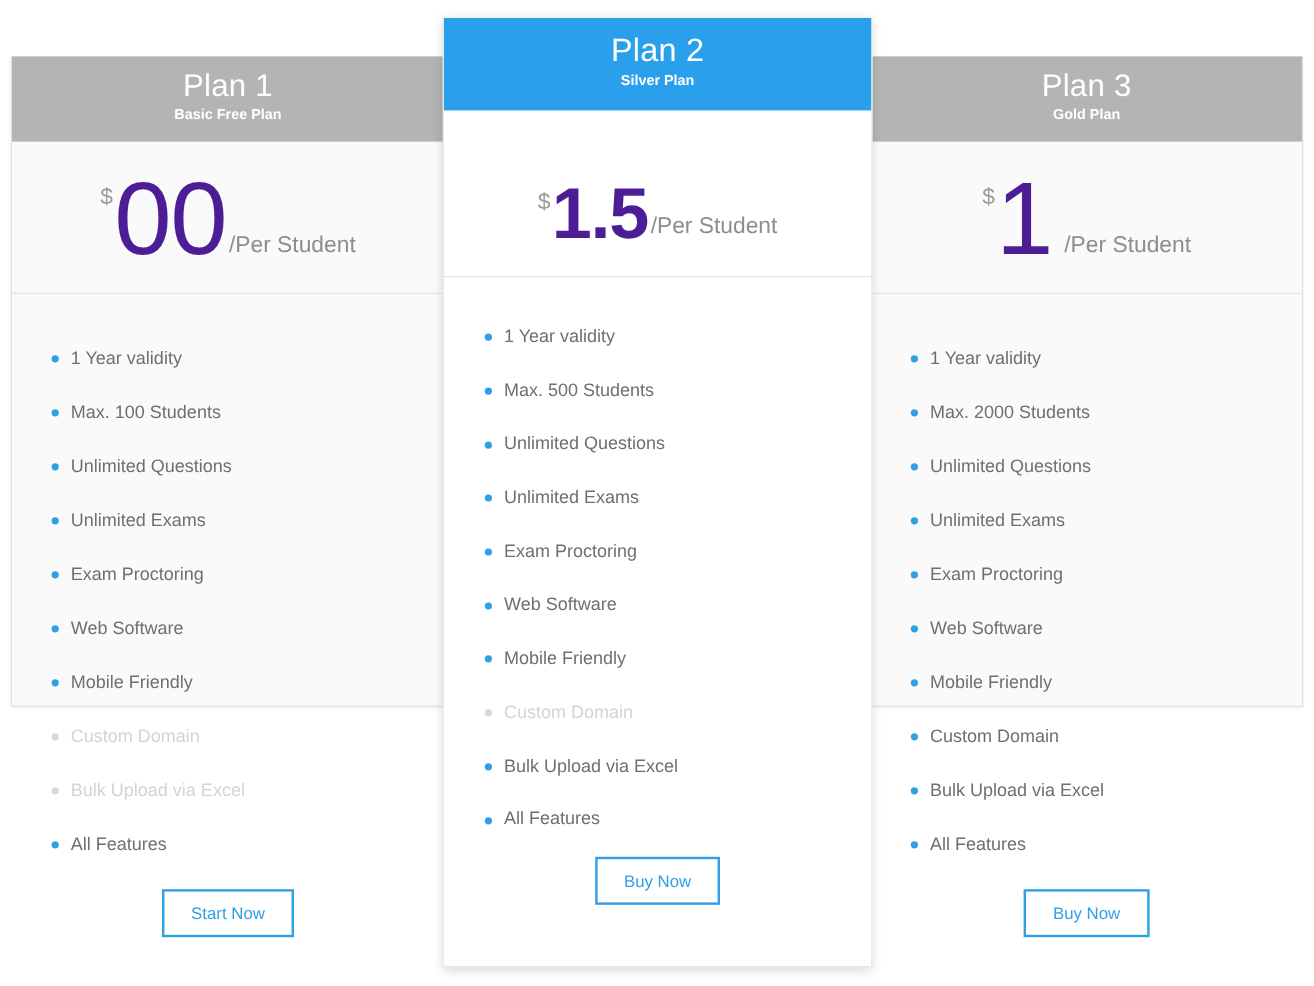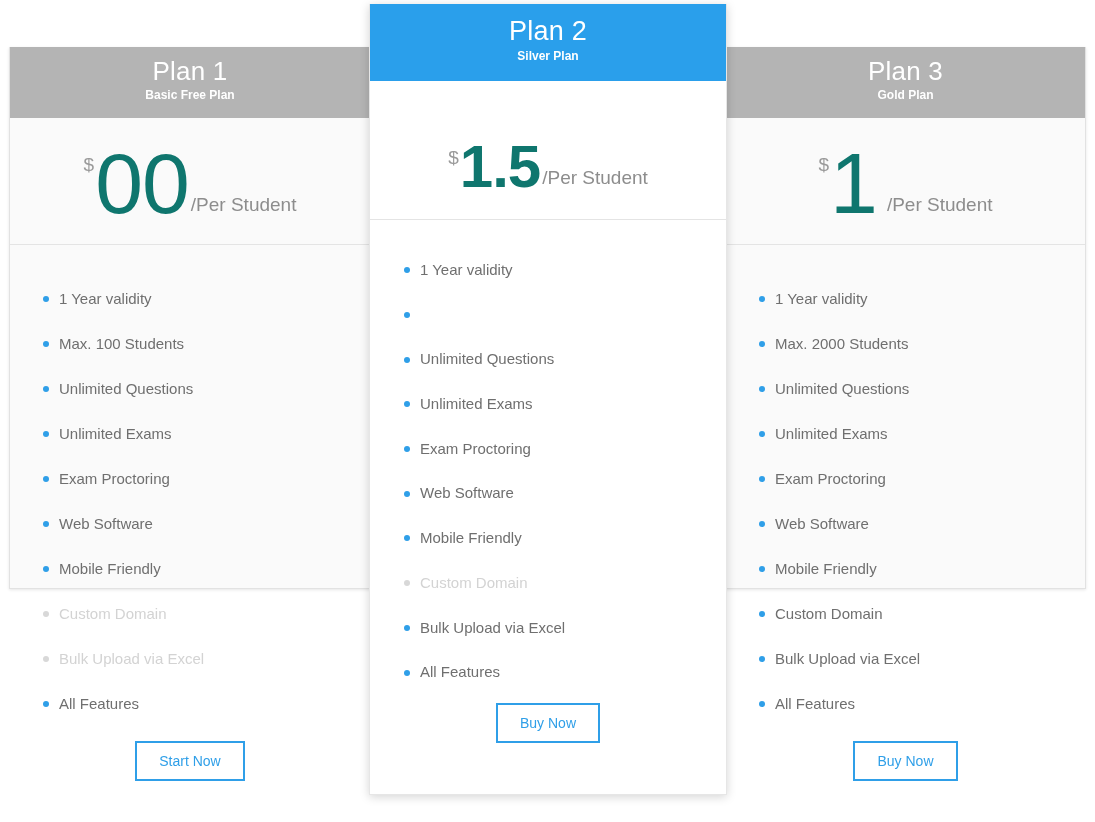--- a/index.html
+++ b/index.html
@@ -37,21 +37,21 @@
     border: 1px solid #e2e2e2;
     border-top: none;
     box-shadow: 0 1px 3px rgba(0,0,0,0.10);
   }
   .plan-card.side.left  { left: 9px;   width: 362px; }
   .plan-card.side.right { left: 725px; width: 361px; }
 
   
   .plan-card.featured {
     left: 369px;
-    top: 4px;
+    top: 15px;
     width: 358px;
     height: 791px;
     background: #ffffff;
     border: 1px solid #e6e6e6;
     border-top: none;
     box-shadow: 0 2px 9px rgba(0,0,0,0.17);
     z-index: 5;
   }
 
   
@@ -108,21 +108,21 @@
     font-size: 19px;
     color: #9a9a9a;
     align-self: flex-start;
     margin-top: 8px;
     margin-right: 1px;
     line-height: 1;
   }
   .featured .currency { margin-top: 6px; }
   .amount {
     font-size: 86px;
-    color: #0f766e;
+    color: #4c1d95;
     font-weight: 300;
     line-height: 0.84;
     letter-spacing: -1px;
   }
   .featured .amount { font-size: 60px; font-weight: bold; }
   .per {
     font-size: 19px;
     color: #8d8d8d;
     margin-left: 2px;
     padding-bottom: 5px;
@@ -322,20 +322,21 @@
         <span class="per">/Per Student</span>
       </div>
     </div>
     <ul class="features">
       <li class="feature-item">
           <span class="bullet"></span>
           <span>1 Year validity</span>
         </li>
       <li class="feature-item">
           <span class="bullet"></span>
+          <span>Max. 500 Students</span>
         </li>
       <li class="feature-item">
           <span class="bullet"></span>
           <span>Unlimited Questions</span>
         </li>
       <li class="feature-item">
           <span class="bullet"></span>
           <span>Unlimited Exams</span>
         </li>
       <li class="feature-item">

